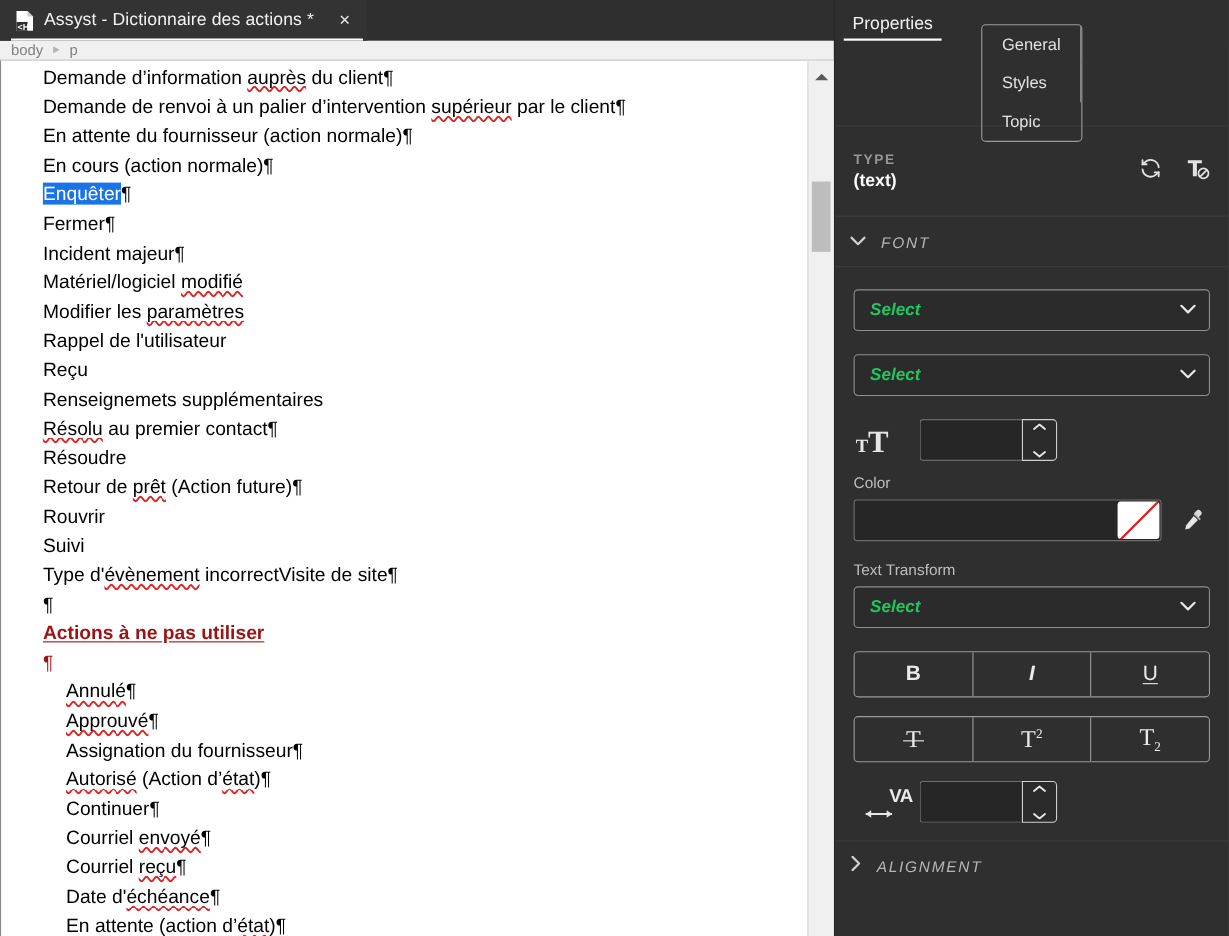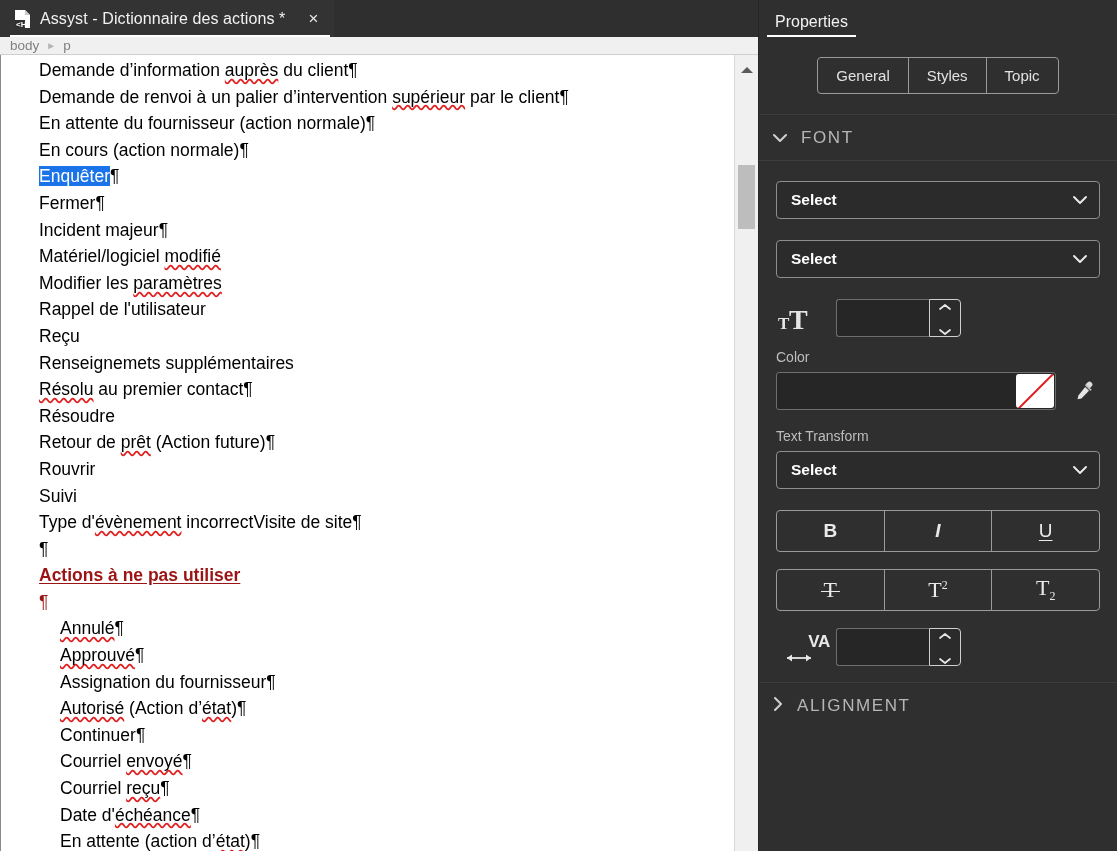--- a/index.html
+++ b/index.html
@@ -185,20 +185,21 @@
     height: 78px;
     border-bottom: 1px solid #3d3d3d;
     display: flex; align-items: center; justify-content: center;
     flex: none;
   }
   #seg-tabs {
     display: flex;
     border: 1px solid #9a9a9a;
     border-radius: 4px;
     overflow: hidden;
+    flex-direction: column;
   }
   .seg-tab {
     color: #e2e2e2;
     font-size: 15px;
     padding: 9px 18px;
     border-right: 1px solid #9a9a9a;
     cursor: pointer;
     white-space: nowrap;
   }
   .seg-tab:last-child { border-right: none; }
@@ -231,44 +232,46 @@
     display: flex; align-items: center;
     gap: 14px;
     padding-left: 14px;
     border-bottom: 1px solid #3d3d3d;
     cursor: pointer;
     flex: none;
   }
   .section-head .chev { display:block; }
   .section-name {
     color: #b6b6b6;
-    font-size: 17px;
+    font-size: 14px;
     letter-spacing: 1.6px;
+    font-style: italic;
   }
 
   #font-body {
     padding: 20px 17px 0 17px;
     display: flex; flex-direction: column;
     flex: none;
   }
 
   .select-box {
     height: 38px;
     background: #2b2b2b;
     border: 1px solid #8e8e8e;
     border-radius: 4px;
     display: flex; align-items: center;
     justify-content: space-between;
     padding: 0 11px 0 14px;
     cursor: pointer;
     margin-bottom: 21px;
   }
   .select-text {
-    color: #ffffff;
+    color: #22c55e;
     font-size: 15.5px;
+    font-style: italic;
     font-weight: bold;
   }
 
   .spin-row { display: flex; align-items: center; gap: 14px; margin-bottom: 12px; }
   .fs-icon { width: 46px; display: flex; align-items: flex-end; justify-content: center; }
   .spin-wrap {
     display: flex;
     width: 125px; height: 38px;
   }
   .spin-field {
@@ -438,20 +441,43 @@
     </div>
 
     <div id="props-tabs-row">
       <div id="seg-tabs">
         <div class="seg-tab">General</div>
         <div class="seg-tab">Styles</div>
         <div class="seg-tab">Topic</div>
       </div>
     </div>
 
+    <div id="type-row">
+      <div id="type-left">
+        <div class="type-label">TYPE</div>
+        <div class="type-value">(text)</div>
+      </div>
+      <div id="type-icons">
+        <span class="icon-btn">
+          <svg width="22" height="22" viewBox="0 0 24 24" fill="none" stroke="#e3e3e3" stroke-width="1.8" stroke-linecap="round">
+            <path d="M20 11a8 8 0 0 0-13.3-5.3L4 8"></path>
+            <path d="M4 13a8 8 0 0 0 13.3 5.3L20 16"></path>
+            <path d="M4 4v4h4"></path>
+            <path d="M20 20v-4h-4"></path>
+          </svg>
+        </span>
+        <span class="icon-btn">
+          <svg width="24" height="22" viewBox="0 0 26 24">
+            <path d="M3 4 H17 V7 H12 V20 H8 V7 H3 Z" fill="#e3e3e3"></path>
+            <circle cx="18.5" cy="17" r="5" fill="none" stroke="#e3e3e3" stroke-width="1.7"></circle>
+            <line x1="15" y1="20.5" x2="22" y2="13.5" stroke="#e3e3e3" stroke-width="1.7"></line>
+          </svg>
+        </span>
+      </div>
+    </div>
 
     <div class="section-head">
       <span class="chev">
         <svg width="14" height="10" viewBox="0 0 14 10">
             <path d="M1 2 L7 8 L13 2" fill="none" stroke="#cfcfcf" stroke-width="2" stroke-linecap="round" stroke-linejoin="round"></path>
           </svg>
       </span>
       <span class="section-name">FONT</span>
     </div>
 

